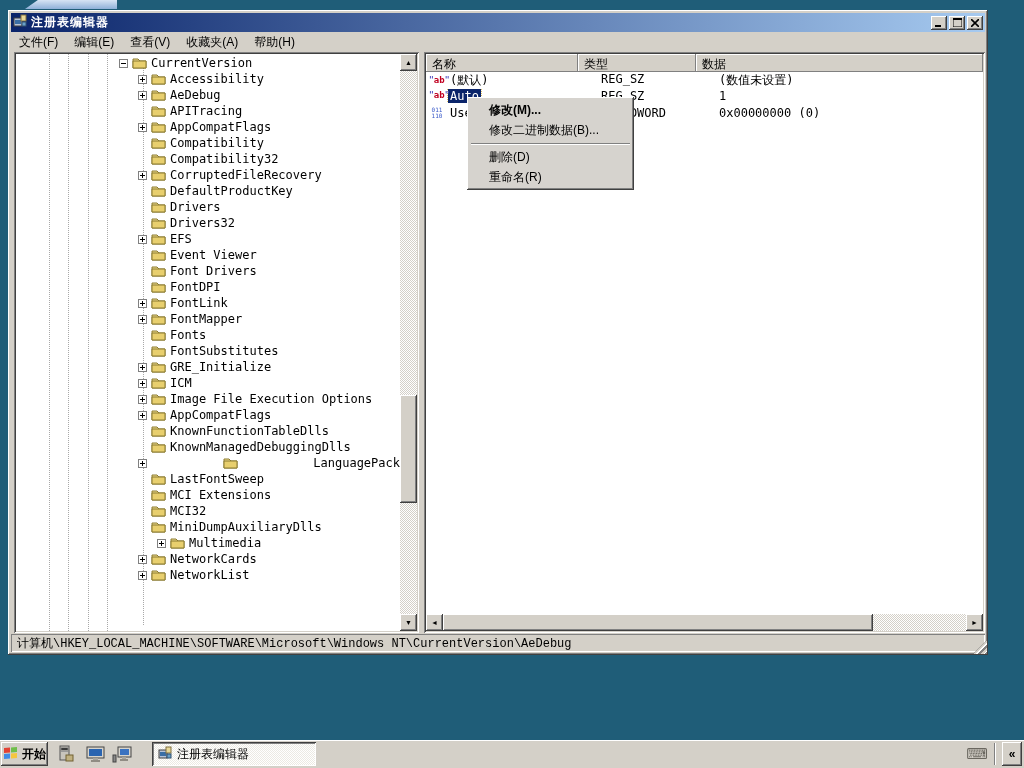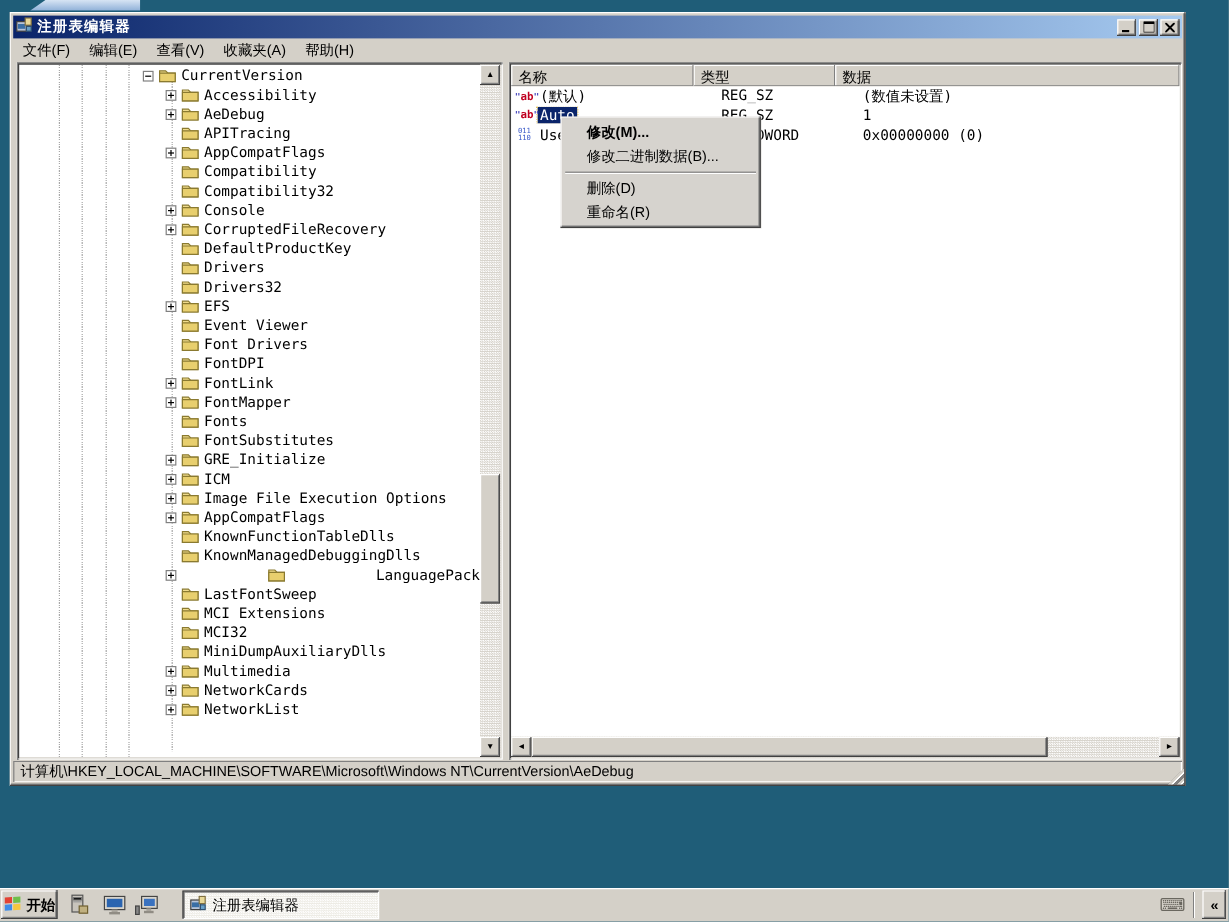--- a/index.html
+++ b/index.html
@@ -67,21 +67,21 @@
   .vname.sel { background:#0a246a; color:#fff; outline:1px dotted #e0c060; }
   .vicon { width:16px; height:12px; flex:0 0 16px; position:relative; background:#fff; font-family:"DejaVu Sans Mono", monospace; }
   .vicon.ab { color:#c00020; font-weight:bold; font-size:9px; line-height:11px; text-align:center; }
   .vicon.ab::before, .vicon.ab::after { content:'"'; color:#5050c0; font-size:8px; }
   .vicon.dw { color:#3858c8; font-size:6px; line-height:6px; text-align:center; letter-spacing:0; }
 
   .splitter { position:absolute; left:411px; top:42px; width:5px; height:581px; cursor:ew-resize; }
 
   .statusbar { position:absolute; left:3px; right:3px; bottom:3px; height:18px; background:#d4d0c8;
     box-shadow: inset 1px 1px 0 #808080, inset -1px -1px 0 #ffffff;
-    display:flex; align-items:center; padding:0 6px; font-family:Liberation Sans, sans-serif; white-space:nowrap; overflow:hidden; }
+    display:flex; align-items:center; padding:0 6px; font-family:Liberation Mono, monospace; white-space:nowrap; overflow:hidden; }
   .grip { position:absolute; right:1px; bottom:1px; width:14px; height:14px;
     background:repeating-linear-gradient(135deg,#d4d0c8 0 2px,#ffffff 2px 3px,#808080 3px 5px);
     clip-path:polygon(100% 0,100% 100%,0 100%); cursor:nwse-resize; }
 
   
   .context-menu { position:fixed; left:467px; top:97px; width:167px; background:#d6d3ce; padding:3px 2px;
     box-shadow: inset -1px -1px 0 #404040, inset 1px 1px 0 #ffffff, inset -2px -2px 0 #808080, inset 2px 2px 0 #d6d3ce; z-index:50; }
   .cm-item { height:20px; line-height:20px; padding-left:20px; cursor:pointer; color:#000; }
   .cm-item.bold { font-weight:bold; }
   .cm-sep { height:1px; margin:3px 2px; background:#808080; box-shadow:0 1px 0 #ffffff; }
@@ -217,31 +217,20 @@
         </div>
         <div class="tree-row" style="padding-left: 122px;">
           <span class="expander">
             <i class="h"></i>
             <i class="v"></i>
           </span>
           <span class="folder"><svg width="15" height="12">
               <path d="M1 2 h5 l2 2 h6 v7 h-13 z" fill="#f0dc8c" stroke="#8a7a30"></path>
               <path d="M1 4 h13 v7 h-13 z" fill="#e8cf6e" stroke="#8a7a30"></path>
             </svg></span>
-          <span class="tlabel">Console</span>
-        </div>
-        <div class="tree-row" style="padding-left: 122px;">
-          <span class="expander">
-            <i class="h"></i>
-            <i class="v"></i>
-          </span>
-          <span class="folder"><svg width="15" height="12">
-              <path d="M1 2 h5 l2 2 h6 v7 h-13 z" fill="#f0dc8c" stroke="#8a7a30"></path>
-              <path d="M1 4 h13 v7 h-13 z" fill="#e8cf6e" stroke="#8a7a30"></path>
-            </svg></span>
           <span class="tlabel">CorruptedFileRecovery</span>
         </div>
         <div class="tree-row" style="padding-left: 122px;">
           <span class="expander none"></span>
           <span class="folder"><svg width="15" height="12">
               <path d="M1 2 h5 l2 2 h6 v7 h-13 z" fill="#f0dc8c" stroke="#8a7a30"></path>
               <path d="M1 4 h13 v7 h-13 z" fill="#e8cf6e" stroke="#8a7a30"></path>
             </svg></span>
           <span class="tlabel">DefaultProductKey</span>
         </div>
@@ -430,21 +419,21 @@
           <span class="tlabel">MCI32</span>
         </div>
         <div class="tree-row" style="padding-left: 122px;">
           <span class="expander none"></span>
           <span class="folder"><svg width="15" height="12">
               <path d="M1 2 h5 l2 2 h6 v7 h-13 z" fill="#f0dc8c" stroke="#8a7a30"></path>
               <path d="M1 4 h13 v7 h-13 z" fill="#e8cf6e" stroke="#8a7a30"></path>
             </svg></span>
           <span class="tlabel">MiniDumpAuxiliaryDlls</span>
         </div>
-        <div class="tree-row" style="padding-left: 122px;">
+        <div class="tree-row" style="padding-left: 122px; margin-left: 19px;">
           <span class="expander">
             <i class="h"></i>
             <i class="v"></i>
           </span>
           <span class="folder"><svg width="15" height="12">
               <path d="M1 2 h5 l2 2 h6 v7 h-13 z" fill="#f0dc8c" stroke="#8a7a30"></path>
               <path d="M1 4 h13 v7 h-13 z" fill="#e8cf6e" stroke="#8a7a30"></path>
             </svg></span>
           <span class="tlabel">Multimedia</span>
         </div>

